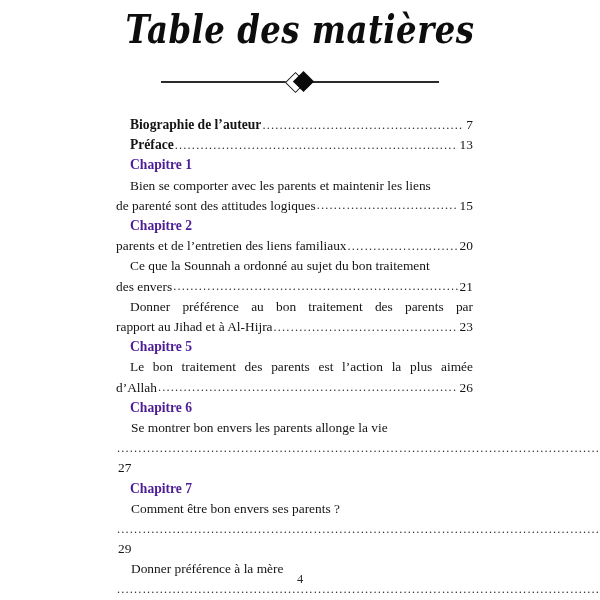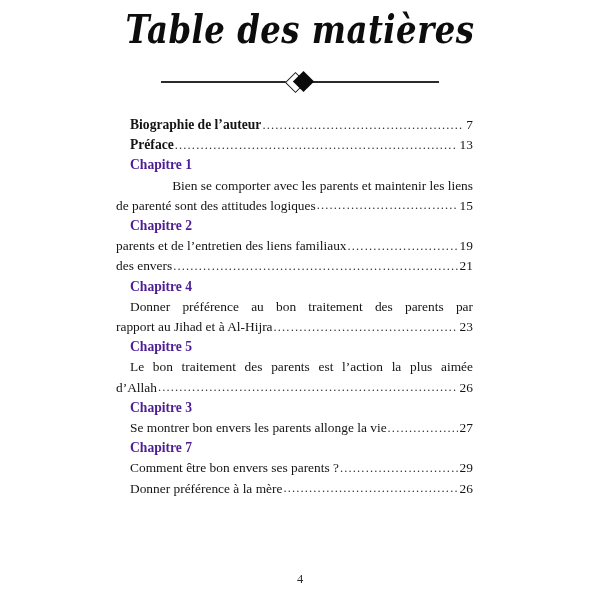--- a/index.html
+++ b/index.html
@@ -149,36 +149,36 @@
 
   
   .desc-line {
     font-size: 13.4px;
     line-height: 20.2px;
     color: #141414;
     white-space: nowrap;
   }
   .desc-line.first {
     padding-left: 14px;
-    text-align: right;
   }
   .desc-line.justified {
     display: flex;
     justify-content: space-between;
     white-space: normal;
     padding-left: 14px;
     width: 343px;
   }
   .desc-line.justified > span {
     white-space: pre;
   }
 
   
   .desc-leader {
     padding-left: 0;
+    flex-direction: column;
   }
   .desc-leader .lf-text {
     padding-left: 14px;
   }
 
   
   .cont-leader .lf-text {
     padding-left: 0;
   }
 
@@ -233,32 +233,32 @@
           <span class="lf-text">de parenté sont des attitudes logiques</span>
           <span class="lf-fill">........................................................................................................................................................................................................</span>
           <span class="lf-page">15</span>
         </div>
       </div>
       <div class="entry">
         <div class="chap-head">Chapitre 2</div>
         <div class="leader-flex cont-leader">
           <span class="lf-text">parents et de l’entretien des liens familiaux</span>
           <span class="lf-fill">........................................................................................................................................................................................................</span>
-          <span class="lf-page">19</span>
-        </div>
-      </div>
-      <div class="entry">
+          <span class="lf-page">20</span>
+        </div>
+      </div>
+      <div class="entry">
+        <div class="desc-line first">Ce que la Sounnah a ordonné au sujet du bon traitement</div>
         <div class="leader-flex cont-leader">
           <span class="lf-text">des envers</span>
           <span class="lf-fill">........................................................................................................................................................................................................</span>
           <span class="lf-page">21</span>
         </div>
       </div>
       <div class="entry">
-        <div class="chap-head">Chapitre 4</div>
         <div class="desc-line justified">
           <span>Donner</span>
           <span>préférence</span>
           <span>au</span>
           <span>bon</span>
           <span>traitement</span>
           <span>des</span>
           <span>parents</span>
           <span>par</span>
         </div>
@@ -282,21 +282,21 @@
           <span>plus</span>
           <span>aimée</span>
         </div>
         <div class="leader-flex cont-leader">
           <span class="lf-text">d’Allah</span>
           <span class="lf-fill">........................................................................................................................................................................................................</span>
           <span class="lf-page">26</span>
         </div>
       </div>
       <div class="entry">
-        <div class="chap-head">Chapitre 3</div>
+        <div class="chap-head">Chapitre 6</div>
         <div class="leader-flex desc-leader">
           <span class="lf-text">Se montrer bon envers les parents allonge la vie</span>
           <span class="lf-fill">........................................................................................................................................................................................................</span>
           <span class="lf-page">27</span>
         </div>
       </div>
       <div class="entry">
         <div class="chap-head">Chapitre 7</div>
         <div class="leader-flex desc-leader">
           <span class="lf-text">Comment être bon envers ses parents ?</span>

